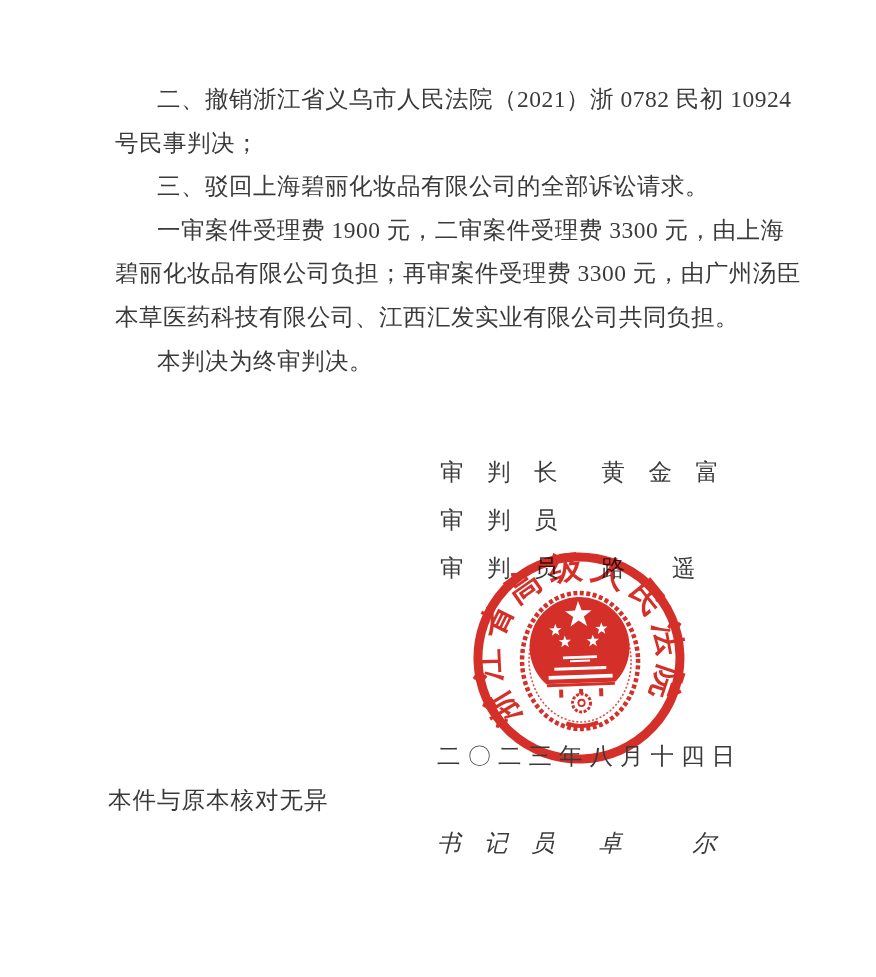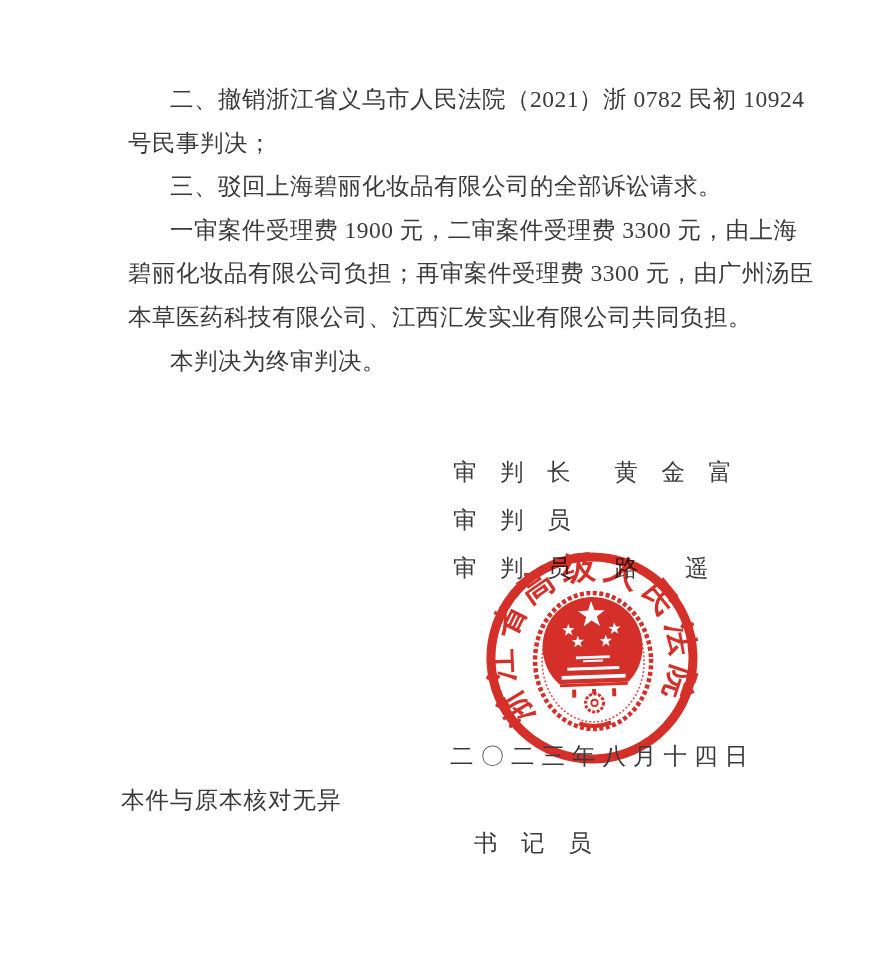--- a/index.html
+++ b/index.html
@@ -3,21 +3,20 @@
 <meta charset="utf-8">
 <style>
   html,body{margin:0;padding:0;background:#ffffff;}
   .page{
     position:relative;
     width:812px;height:977px;
     background:#ffffff;
     font-family:"Liberation Serif","DejaVu Serif",serif;
     color:var(--ink,#3a3a3a);
     overflow:hidden;
-    margin-left:13px;
   }
   
   .body-text{
     position:absolute;left:115px;top:78px;width:690px;
     font-size:23.5px;line-height:43.6px;
     letter-spacing:0.5px;
     text-align:justify;
   }
   .line{white-space:nowrap;}
   .line.indent{padding-left:42px;}
@@ -31,22 +30,22 @@
   
   .date-line{
     position:absolute;left:437px;top:740px;
     font-size:23.5px;letter-spacing:7px;white-space:nowrap;
   }
   .certify-line{
     position:absolute;left:108px;top:784px;
     font-size:23.5px;letter-spacing:1px;white-space:nowrap;
   }
   .clerk-row{
-    position:absolute;left:461px;top:827px;
-    font-size:23.5px;display:flex;white-space:nowrap;
+    position:absolute;left:437px;top:827px;
+    font-size:23.5px;display:flex;white-space:nowrap;font-style:italic;
   }
   .clerk-row .sig-name{margin-left:44px;}
   
   .seal{
     position:absolute;left:462px;top:543px;width:234px;height:232px;
     mix-blend-mode:multiply;opacity:0.95;
     transform:rotate(-2deg);
   }
   .seal text{
     font-family:"Liberation Serif","DejaVu Serif",serif;
@@ -127,15 +126,16 @@
       <path d="M 102 180 q 16 6 32 0" fill="none" stroke="#d2251d" stroke-width="4"></path>
     </g>
   </svg>
 
   <div class="date-line">二〇二三年八月十四日</div>
 
   <div class="certify-line">本件与原本核对无异</div>
 
   <div class="clerk-row">
     <span class="sig-role">书　记　员</span>
+    <span class="sig-name">卓　　　尔</span>
   </div>
 
 </div>
 
 </body></html>

